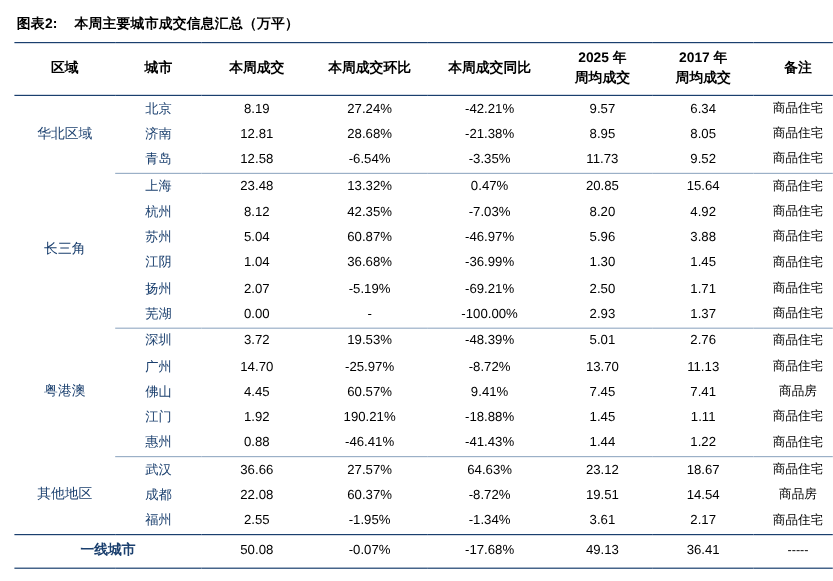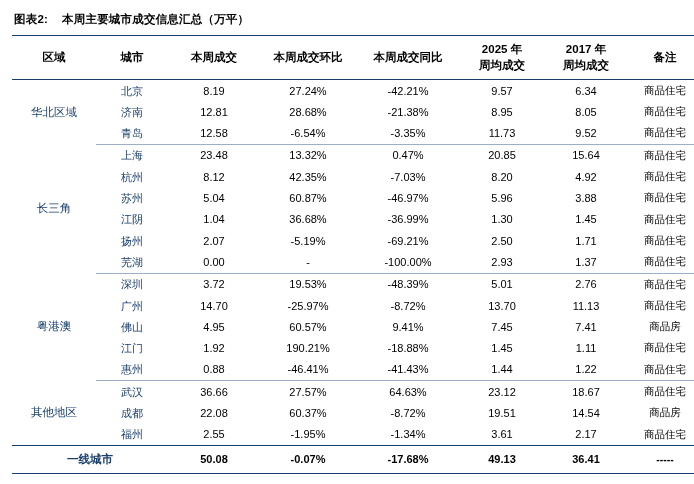--- a/index.html
+++ b/index.html
@@ -77,21 +77,21 @@
   td.note {
     color: #000;
     font-size: 10.5px;
   }
   tr.group-end td {
     border-bottom: 0.8px solid #9bb0c7;
   }
   tr.total td {
     border-top: 1.2px solid #1a3f6e;
     border-bottom: 1.6px solid #1a3f6e;
-    font-weight: bold;
+    font-weight: normal;
     padding: 6px 4px;
   }
   tr.total td.region { color: #1a3f6e; font-weight: bold; }
   tr.total td.num { color: #000; }
   .hdr-two-line { display: block; }
   .hdr-two-line span { display: block; }
 </style>
 </head>
 <body>
 
@@ -235,21 +235,21 @@
         <td class="city">广州</td>
         <td class="num">14.70</td>
         <td class="num">-25.97%</td>
         <td class="num">-8.72%</td>
         <td class="num">13.70</td>
         <td class="num">11.13</td>
         <td class="note">商品住宅</td>
       </tr>
       <tr>
         <td class="city">佛山</td>
-        <td class="num">4.95</td>
+        <td class="num">4.45</td>
         <td class="num">60.57%</td>
         <td class="num">9.41%</td>
         <td class="num">7.45</td>
         <td class="num">7.41</td>
         <td class="note">商品房</td>
       </tr>
       <tr>
         <td class="city">江门</td>
         <td class="num">1.92</td>
         <td class="num">190.21%</td>

